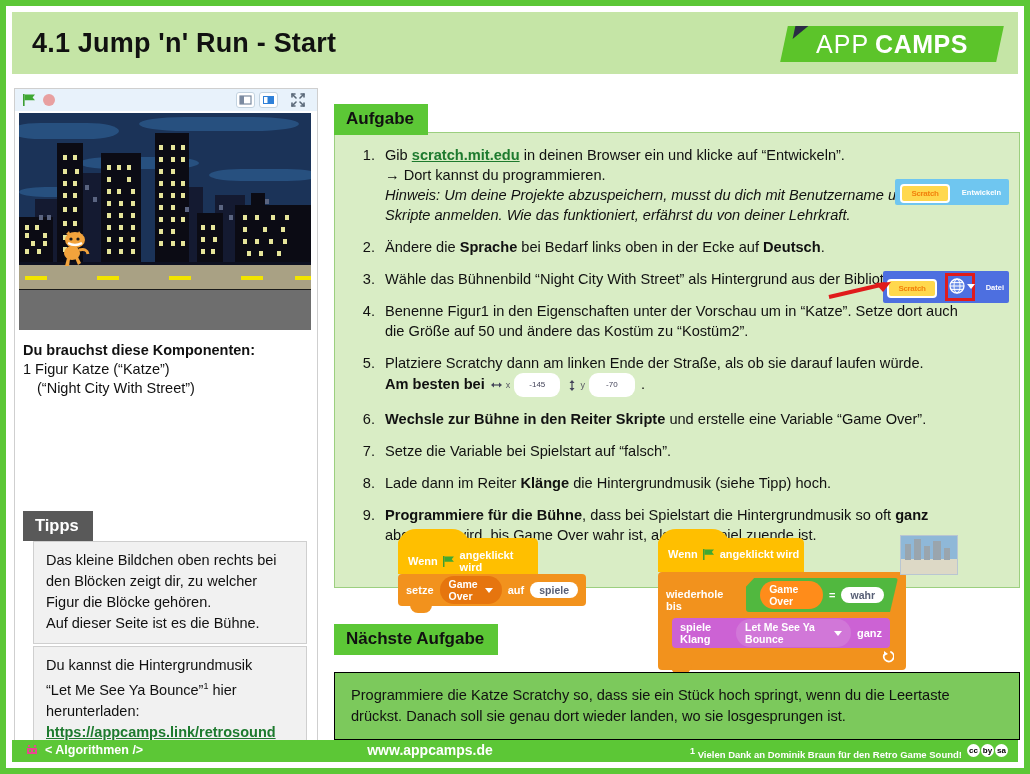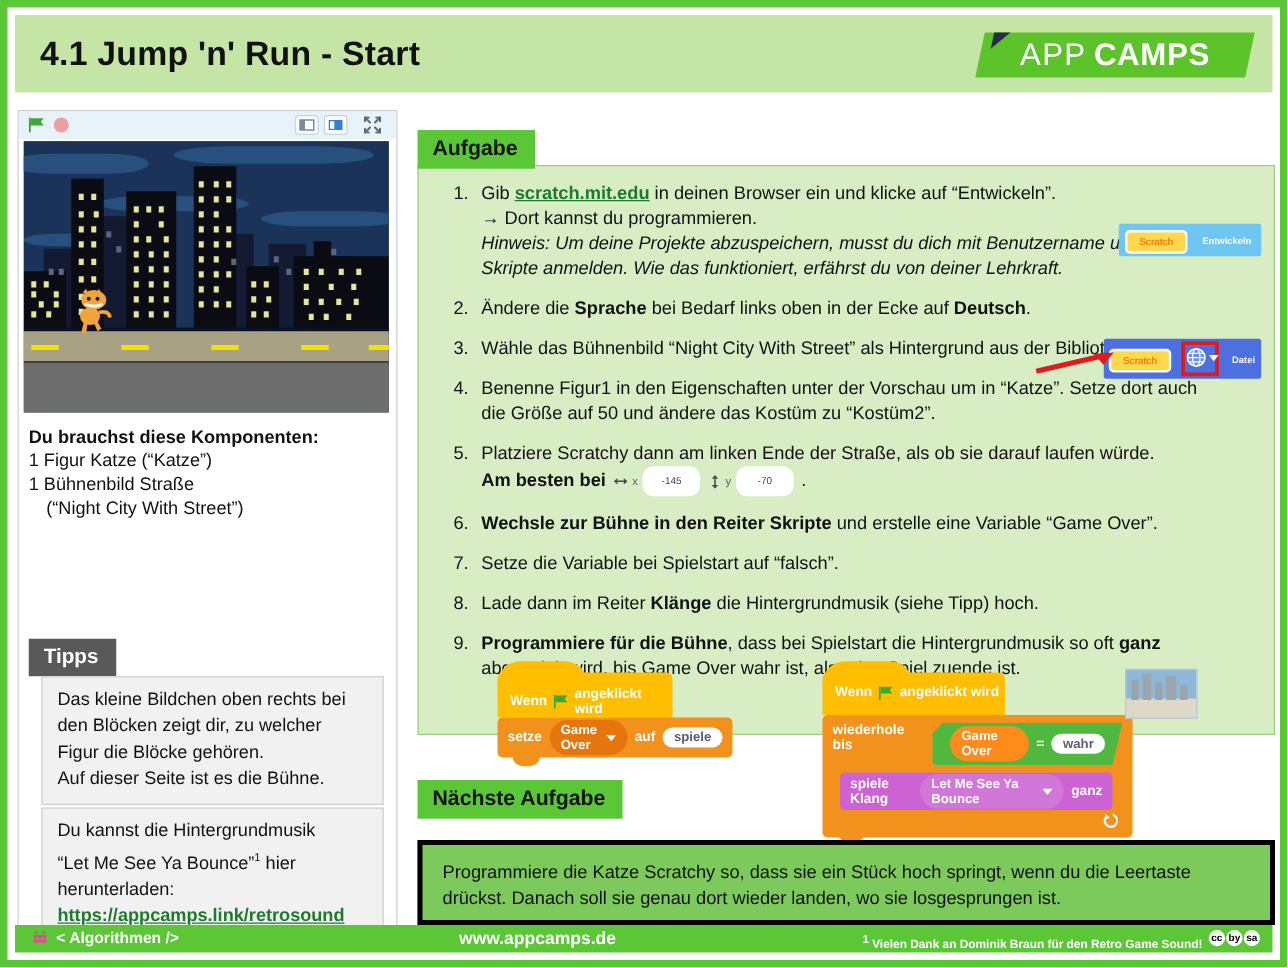--- a/index.html
+++ b/index.html
@@ -304,21 +304,21 @@
   .thumb .t-sky { position:absolute; left:0; top:0; width:100%; height:60%; background:#8fb8d8;}
   .thumb .t-grd { position:absolute; left:0; bottom:0; width:100%; height:40%; background:#ddd9c6;}
   .thumb .t-b { position:absolute; bottom:38%; background:#9aa5ad; }
 
   .naechste-tab { left: 6px; top: 536px; }
   .naechste-box {
     position: absolute;
     left: 6px; top: 584px;
     width: 686px; height: 68px;
     background: #7cc95c;
-    border: 4px solid #000000;
+    border: 1px solid #000000;
     box-sizing: border-box;
     padding: 12px 16px;
     font-size: 14.6px;
     line-height: 21px;
     color: #111;
   }
 
   
   .footer {
     position: absolute;
@@ -553,21 +553,20 @@
         <ellipse cx="15" cy="23" rx="8" ry="7" fill="#f2a33c"></ellipse>
         <path d="M10 28 L8 36 L12 36 L13 29 Z" fill="#f2a33c"></path>
         <path d="M18 28 L21 35 L24 33 L21 27 Z" fill="#f2a33c"></path>
         <path d="M22 20 Q30 18 31 24" stroke="#f2a33c" stroke-width="3" fill="none"></path>
       </svg>
     </div>
 
     <div class="components">
       <div><b>Du brauchst diese Komponenten:</b></div>
       <div>1 Figur Katze (“Katze”)</div>
-      <div>1 Bühnenbild Straße</div>
       <div class="indent">(“Night City With Street”)</div>
     </div>
 
     <div class="tipps-tab">Tipps</div>
 
     <div class="tip-box one">
       <div>Das kleine Bildchen oben rechts bei</div>
       <div>den Blöcken zeigt dir, zu welcher</div>
       <div>Figur die Blöcke gehören.</div>
       <div>Auf dieser Seite ist es die Bühne.</div>
@@ -707,21 +706,21 @@
             <span class="blk-text">Wenn</span>
             <svg width="12" height="11" viewBox="0 0 13 12">
                 <rect x="0" y="0" width="1.6" height="12" fill="#3d9e32"></rect>
                 <path d="M1.6 0.5 L12 0.5 L9.6 3.4 L12 6.3 L1.6 6.3 Z" fill="#3fa832"></path>
               </svg>
             <span class="blk-text">angeklickt wird</span>
           </div>
         </div>
 
         <div style="position:relative; width:248px; background:#f2921d; border-radius:4px; padding-bottom:4px;">
-          <div style="display:flex; align-items:flex-start; gap:10px; padding:6px 8px;">
+          <div style="display:flex; align-items:flex-end; gap:10px; padding:6px 8px;">
             <span class="blk-text">wiederhole bis</span>
             <span style="display:inline-flex;align-items:center;gap:6px;background:#51b83f;padding:3px 14px;clip-path:polygon(8px 0,100% 0,calc(100% - 8px) 100%,0 100%, -8px 50%);border-radius:3px;">
               <span class="oval var">Game Over</span>
               <span class="blk-text">=</span>
               <span class="oval white">wahr</span>
             </span>
           </div>
           <div style="margin-left:14px; width:218px; height:30px; background:#cc62d4; border-radius:4px; display:flex; align-items:center; gap:6px; padding:0 8px; box-sizing:border-box;">
             <span class="blk-text">spiele Klang</span>
             <span class="oval sound">

